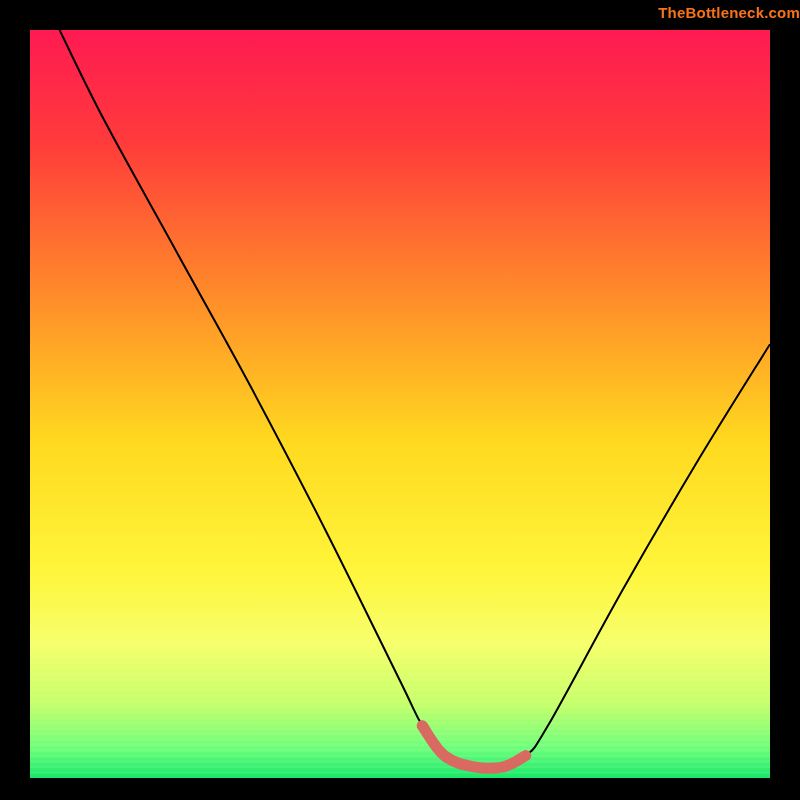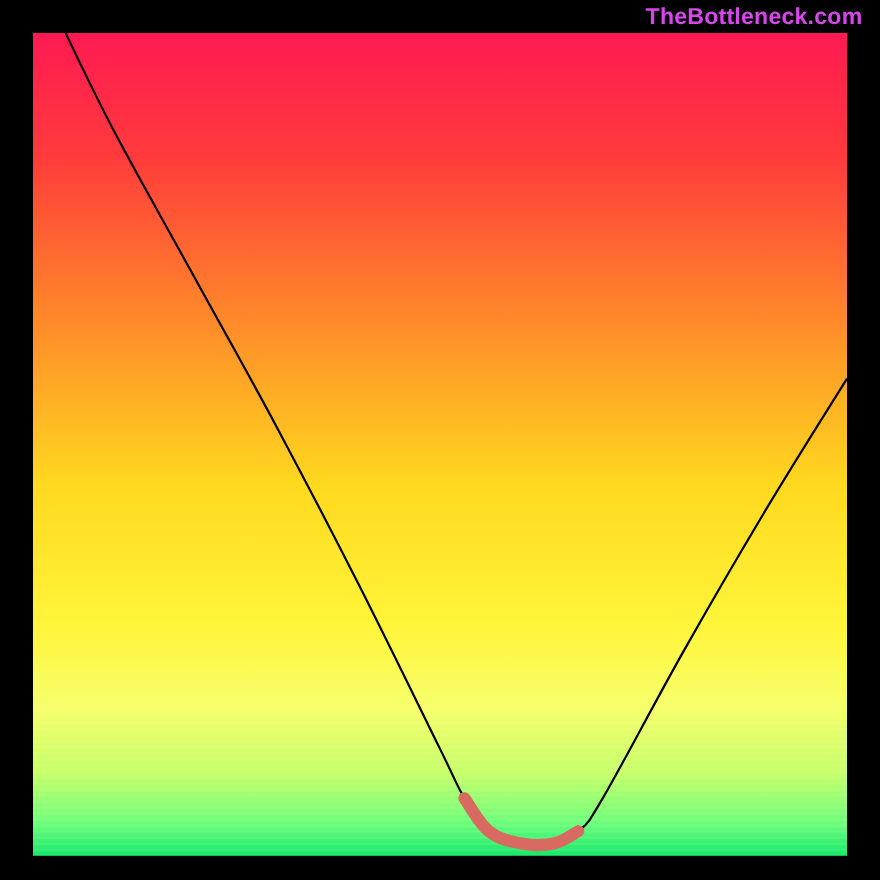--- a/index.html
+++ b/index.html
@@ -14,23 +14,23 @@
   .frame {
     position: absolute;
     top: 0;
     left: 0;
     width: 800px;
     height: 800px;
   }
   .watermark {
     position: absolute;
     top: 4px;
-    right: 16px;
-    color: #d946ef;
-    font-size: 21px;
+    right: 0;
+    color: #f97316;
+    font-size: 15px;
     font-weight: 600;
     letter-spacing: 0.2px;
     user-select: none;
   }
   svg {
     display: block;
   }
 </style>
 </head>
 <body>

